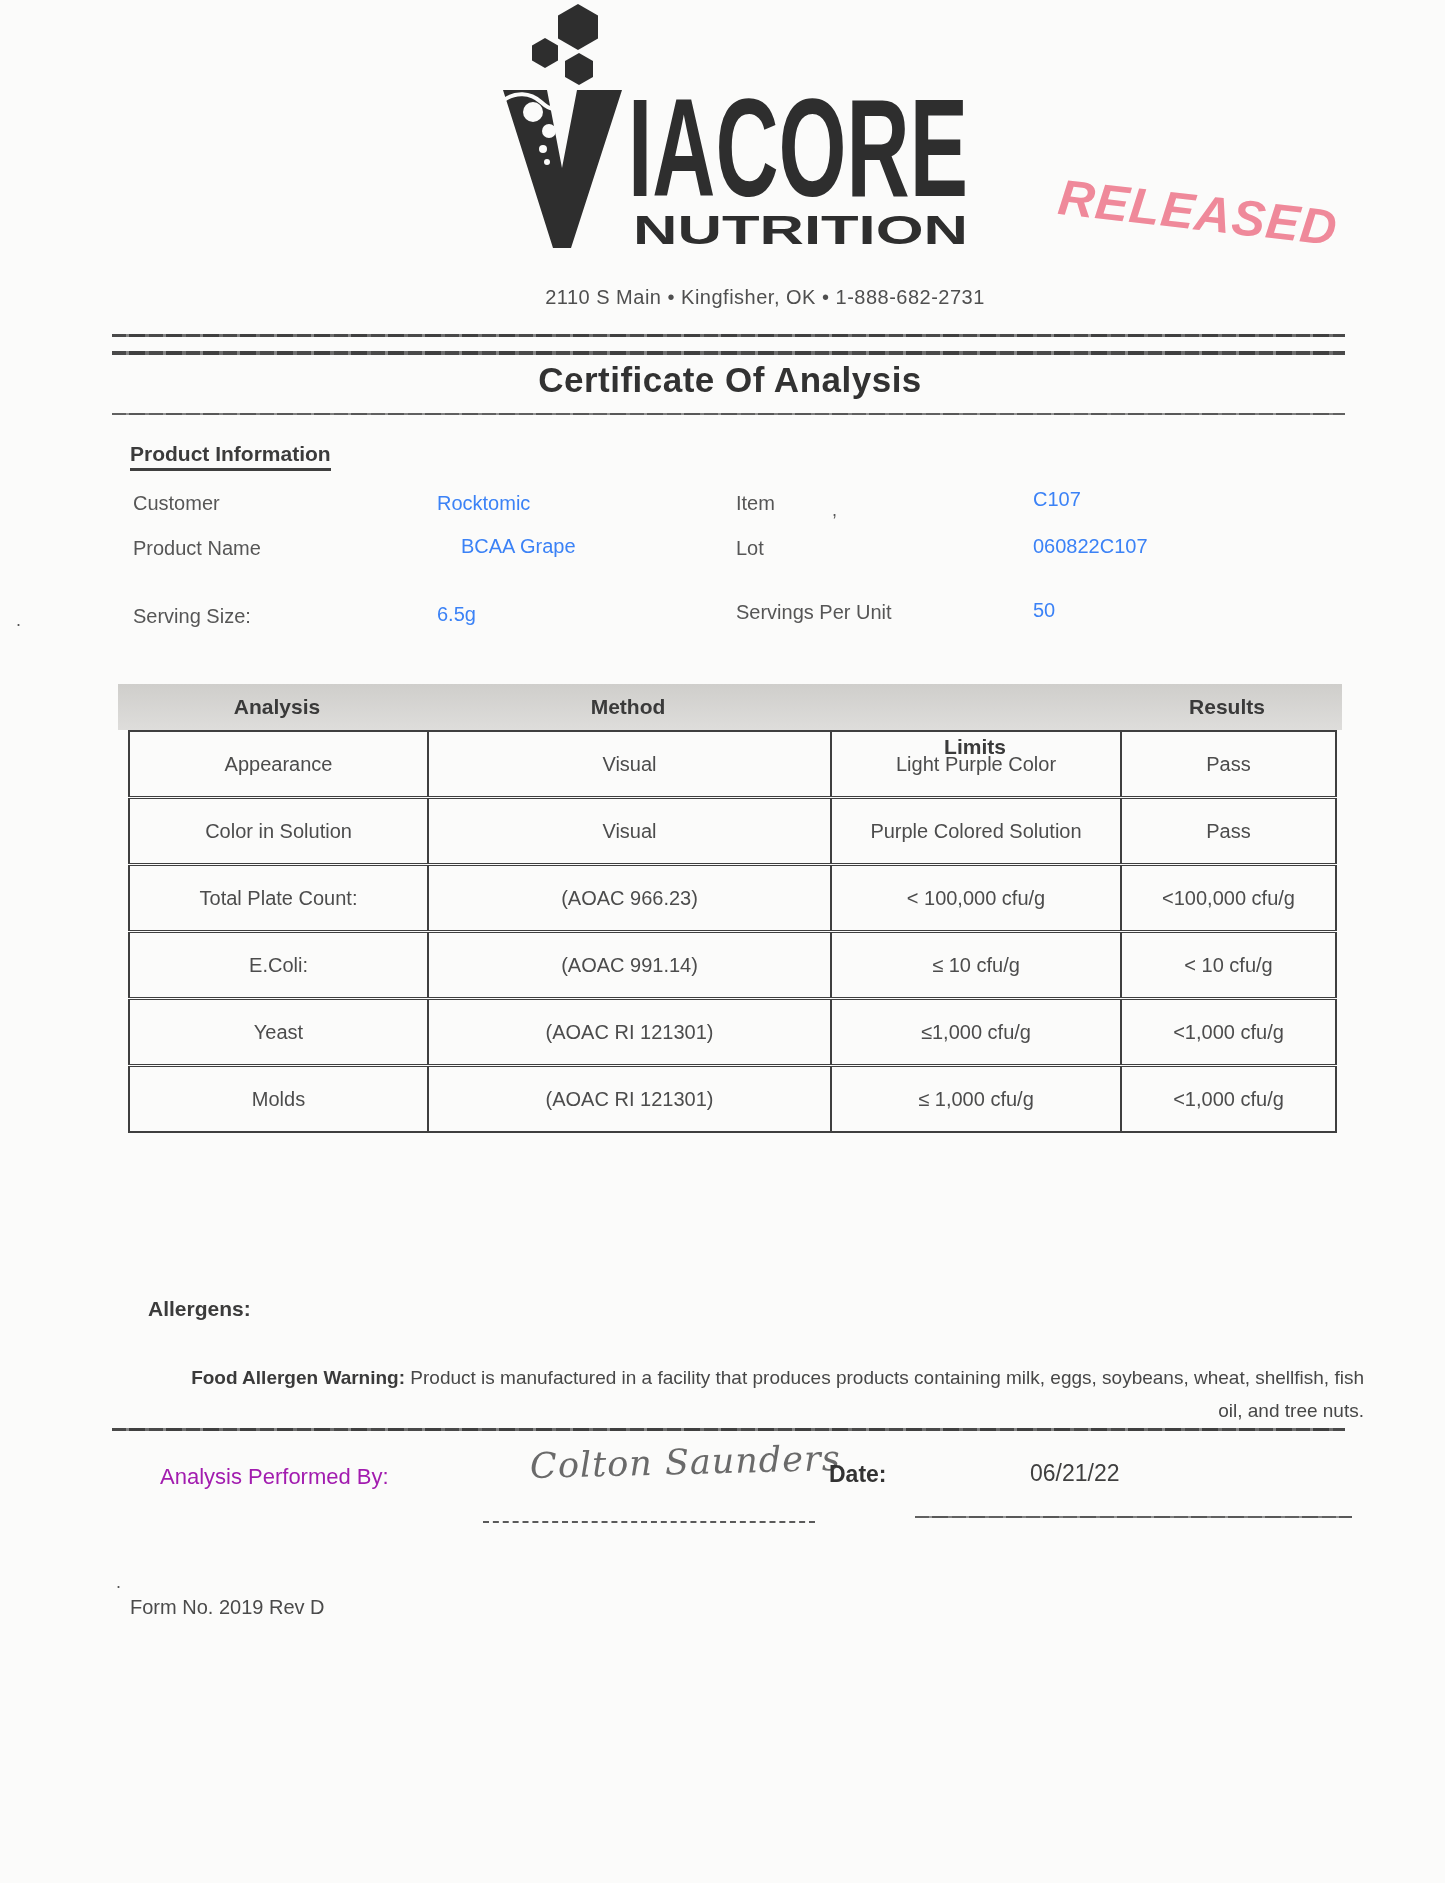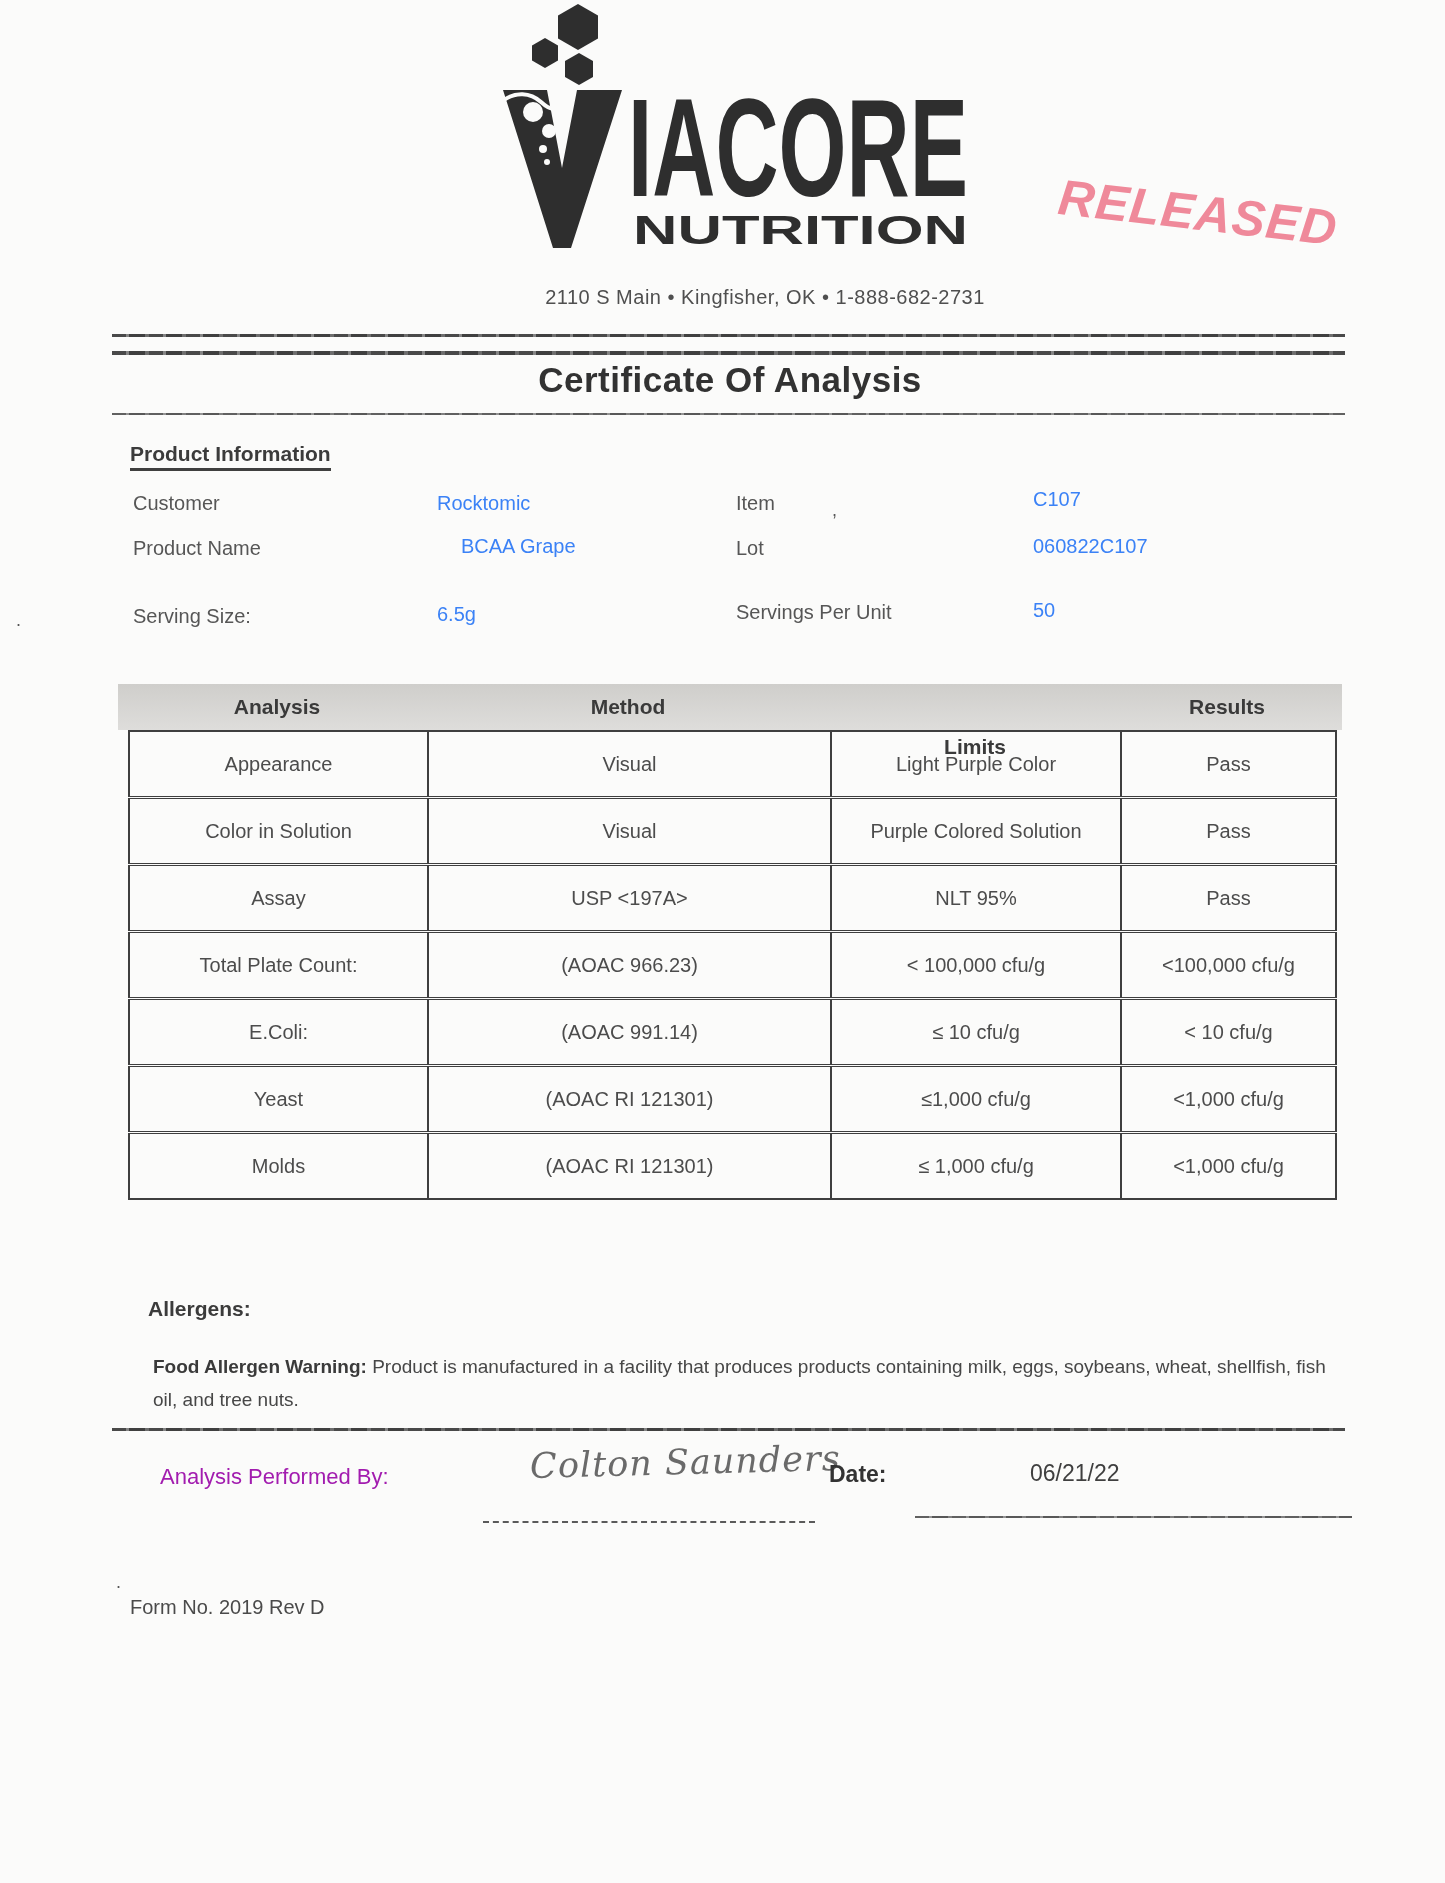--- a/index.html
+++ b/index.html
@@ -131,26 +131,20 @@
     <td>Light Purple Color</td>
     <td>Pass</td>
   </tr>
   <tr>
     <td>Color in Solution</td>
     <td>Visual</td>
     <td>Purple Colored Solution</td>
     <td>Pass</td>
   </tr>
   <tr>
-    <td>Assay</td>
-    <td>USP &lt;197A&gt;</td>
-    <td>NLT 95%</td>
-    <td>Pass</td>
-  </tr>
-  <tr>
     <td>Total Plate Count:</td>
     <td>(AOAC 966.23)</td>
     <td>&lt; 100,000 cfu/g</td>
     <td>&lt;100,000 cfu/g</td>
   </tr>
   <tr>
     <td>E.Coli:</td>
     <td>(AOAC 991.14)</td>
     <td>≤ 10 cfu/g</td>
     <td>&lt; 10 cfu/g</td>
@@ -164,21 +158,21 @@
   <tr>
     <td>Molds</td>
     <td>(AOAC RI 121301)</td>
     <td>≤ 1,000 cfu/g</td>
     <td>&lt;1,000  cfu/g</td>
   </tr>
 </tbody>
   </table>
 
 <div class="abs section-heading allergen-heading">Allergens:</div>
-<p class="abs warning" style="margin:5px;">
+<p class="abs warning" style="margin:16px;text-align:right;">
   <b>Food Allergen Warning:</b><span> Product is manufactured in a facility that produces products containing milk, eggs, soybeans, wheat, shellfish, fish oil, and tree nuts.</span>
 </p>
 
 <div class="rule" style="left:112px;top:1428px;width:1233px;"></div>
 
 <div class="abs sig-label">Analysis Performed By:</div>
 <div class="abs signature">Colton Saunders</div>
 <div class="dashed-line" style="left:483px;top:1521px;width:332px;"></div>
 <div class="abs date-label">Date:</div>
 <div class="abs date-value">06/21/22</div>

